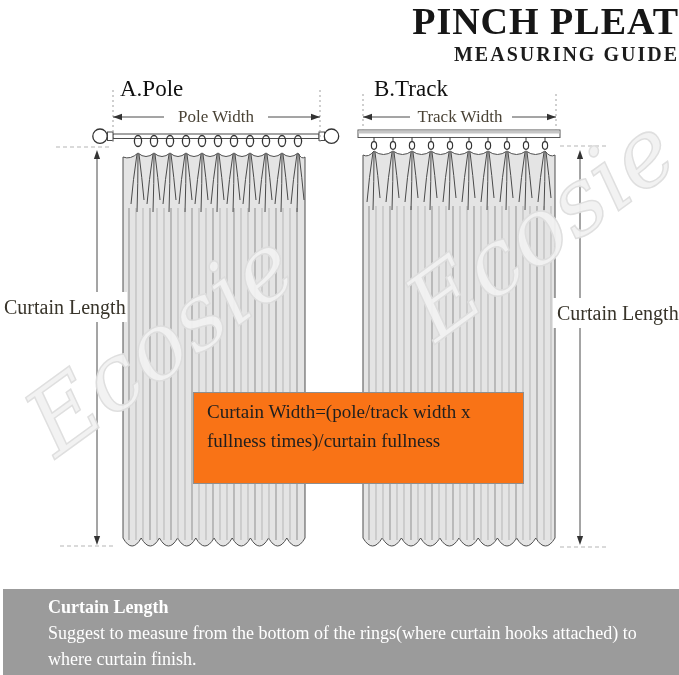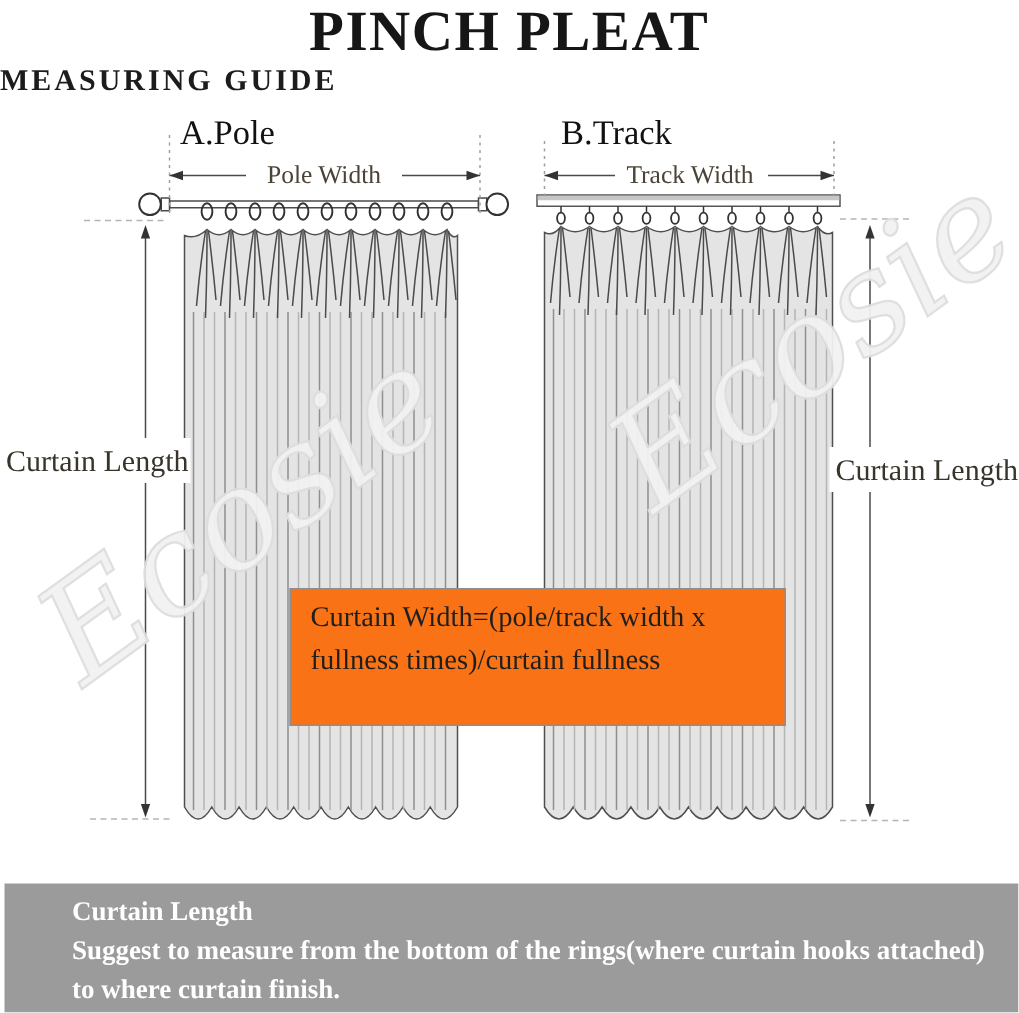--- a/index.html
+++ b/index.html
@@ -1,41 +1,41 @@
 <!DOCTYPE html>
 <html><head>
 <meta charset="utf-8">
 <style>
   html,body{margin:0;padding:0;}
   body{width:679px;height:675px;background:#ffffff;overflow:hidden;
        font-family:"Liberation Serif", serif;}
   .canvas{position:relative;width:679px;height:675px;background:#fff;}
 
-  .title{position:absolute;top:0;left:0;width:679px;text-align:center;
+  .title{position:absolute;top:0;left:0;width:679px;text-align:right;
          font-size:38px;font-weight:bold;color:#161616;letter-spacing:1px;line-height:42px;}
-  .subtitle{position:absolute;top:42px;left:0;width:679px;text-align:left;
+  .subtitle{position:absolute;top:42px;left:0;width:679px;text-align:right;
             font-size:20px;font-weight:bold;color:#1c1c1c;letter-spacing:2px;line-height:24px;}
 
   .diagram-svg{position:absolute;top:68px;left:0;z-index:1;}
 
   .watermark{position:absolute;z-index:2;pointer-events:none;
              font-family:"DejaVu Serif", serif;font-style:italic;
              font-size:92px;white-space:nowrap;
              color:#f2f2f2;-webkit-text-stroke:1.5px #dedede;opacity:.95;}
   .wm-left{left:8px;top:290px;transform:rotate(-36deg);transform-origin:50% 50%;}
   .wm-right{left:388px;top:175px;transform:rotate(-36deg);transform-origin:50% 50%;}
 
   .formula-box{position:absolute;z-index:3;left:193px;top:392px;width:300px;height:86px;
                background:#f97316;border:1px solid #8e8e8e;padding:4px 16px 0 13px;}
   .formula-box .fline{font-size:19px;color:#1f1f1f;line-height:29px;white-space:nowrap;}
 
   .footer-bar{position:absolute;z-index:4;left:3px;top:589px;width:676px;height:86px;
               background:#9b9b9b;box-sizing:border-box;padding:5px 14px 0 45px;}
   .footer-heading{color:#ffffff;font-size:18px;font-weight:bold;line-height:26px;}
-  .footer-body{color:#ffffff;font-size:18px;font-weight:bold;line-height:26px;max-width:622px;}
+  .footer-body{color:#ffffff;font-size:18px;font-weight:normal;line-height:26px;max-width:622px;}
 
   svg text{font-family:"Liberation Serif", serif;}
   .sec-label{font-size:23px;fill:#111111;}
   .dim-label{font-size:17px;fill:#4a4336;}
   .len-label{font-size:20px;fill:#38342a;}
 </style>
 </head>
 <body>
 
 <div class="canvas">

